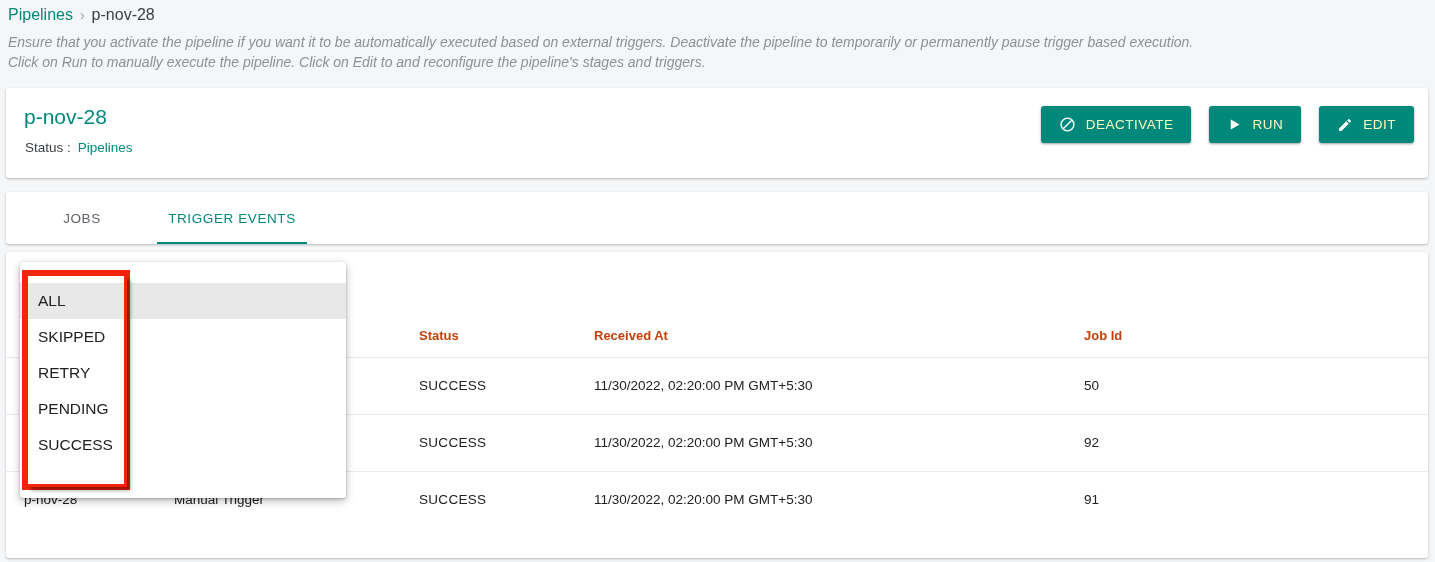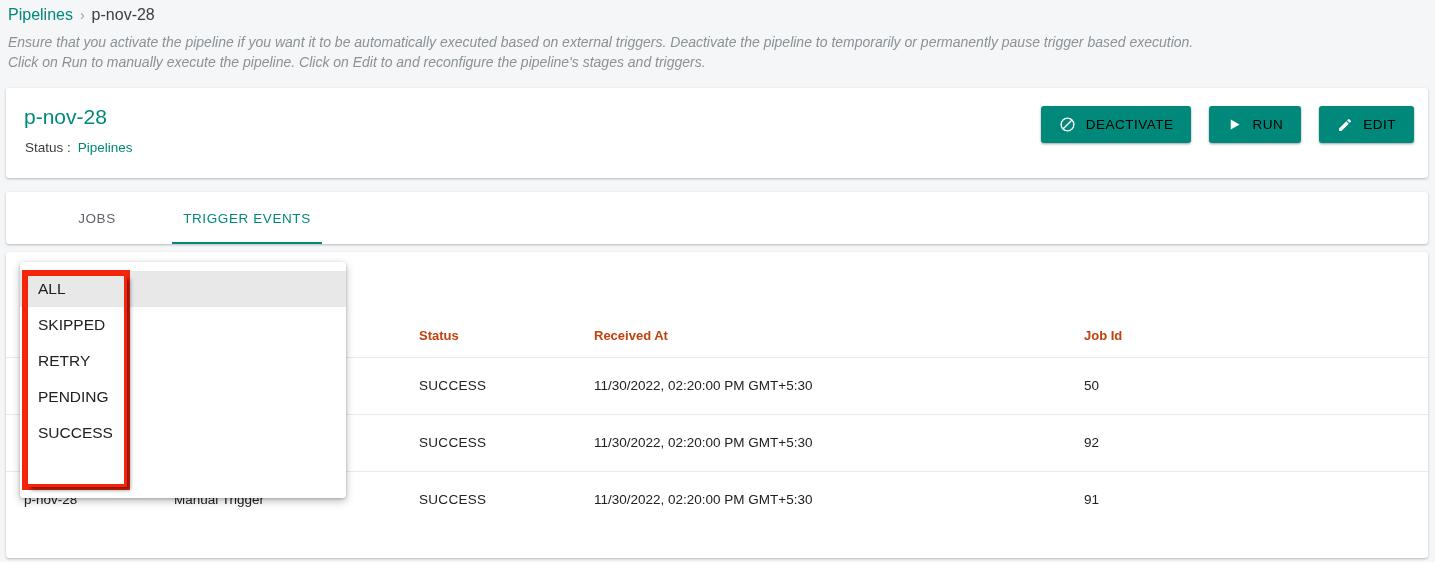--- a/index.html
+++ b/index.html
@@ -47,32 +47,32 @@
     font-size: 13.5px; color: #3c4043;
   }
   .pipe-status .status-val { color: #00897b; margin-left: 7px; }
 
   .actions {
     position: absolute; right: 14px; top: 18px;
     display: flex; gap: 18px;
   }
   .btn {
     height: 37px; border: none; border-radius: 3px;
-    background: #00897b; color: #000000;
+    background: #00897b; color: #fef9c3;
     font-size: 13.5px; letter-spacing: .5px;
     display: flex; align-items: center; gap: 10px;
     padding: 0 18px; cursor: pointer;
     box-shadow: 0 1px 3px rgba(0,0,0,0.22), 0 1px 2px rgba(0,0,0,0.18);
     font-family: "Liberation Sans", sans-serif;
   }
   .btn svg { display: block; }
 
   
   #tabs-card { left: 6px; top: 192px; width: 1422px; height: 52px; }
-  .tabs { display: flex; height: 100%; padding-left: 16px; }
+  .tabs { display: flex; height: 100%; padding-left: 1px; }
   .tab {
     min-width: 150px; height: 100%;
     display: flex; align-items: center; justify-content: center;
     font-size: 13.5px; letter-spacing: .6px;
     color: #5f6368; cursor: pointer; position: relative;
   }
   .tab.active { color: #00897b; }
   .tab.active::after {
     content: ""; position: absolute; left: 0; right: 0; bottom: 0;
     height: 2.5px; background: #00897b;
@@ -104,21 +104,21 @@
     width: 326px; height: 236px;
     background: #ffffff; border-radius: 3px;
     box-shadow: 0 3px 9px rgba(0,0,0,0.26), 0 1px 3px rgba(0,0,0,0.20);
     overflow: hidden;
   }
   .opt {
     height: 36px; display: flex; align-items: center;
     padding-left: 18px; font-size: 15.5px; color: #202124;
     cursor: pointer;
   }
-  .opt:first-child { margin-top: 9px; }
+  .opt:first-child { margin-top: 21px; }
   .opt.selected { background: #e8e8e8; }
 
   
   #annotation-box {
     position: absolute; left: 22px; top: 270px;
     width: 108px; height: 220px;
     border: 6px solid #f5250b;
     box-sizing: border-box;
     pointer-events: none;
   }

